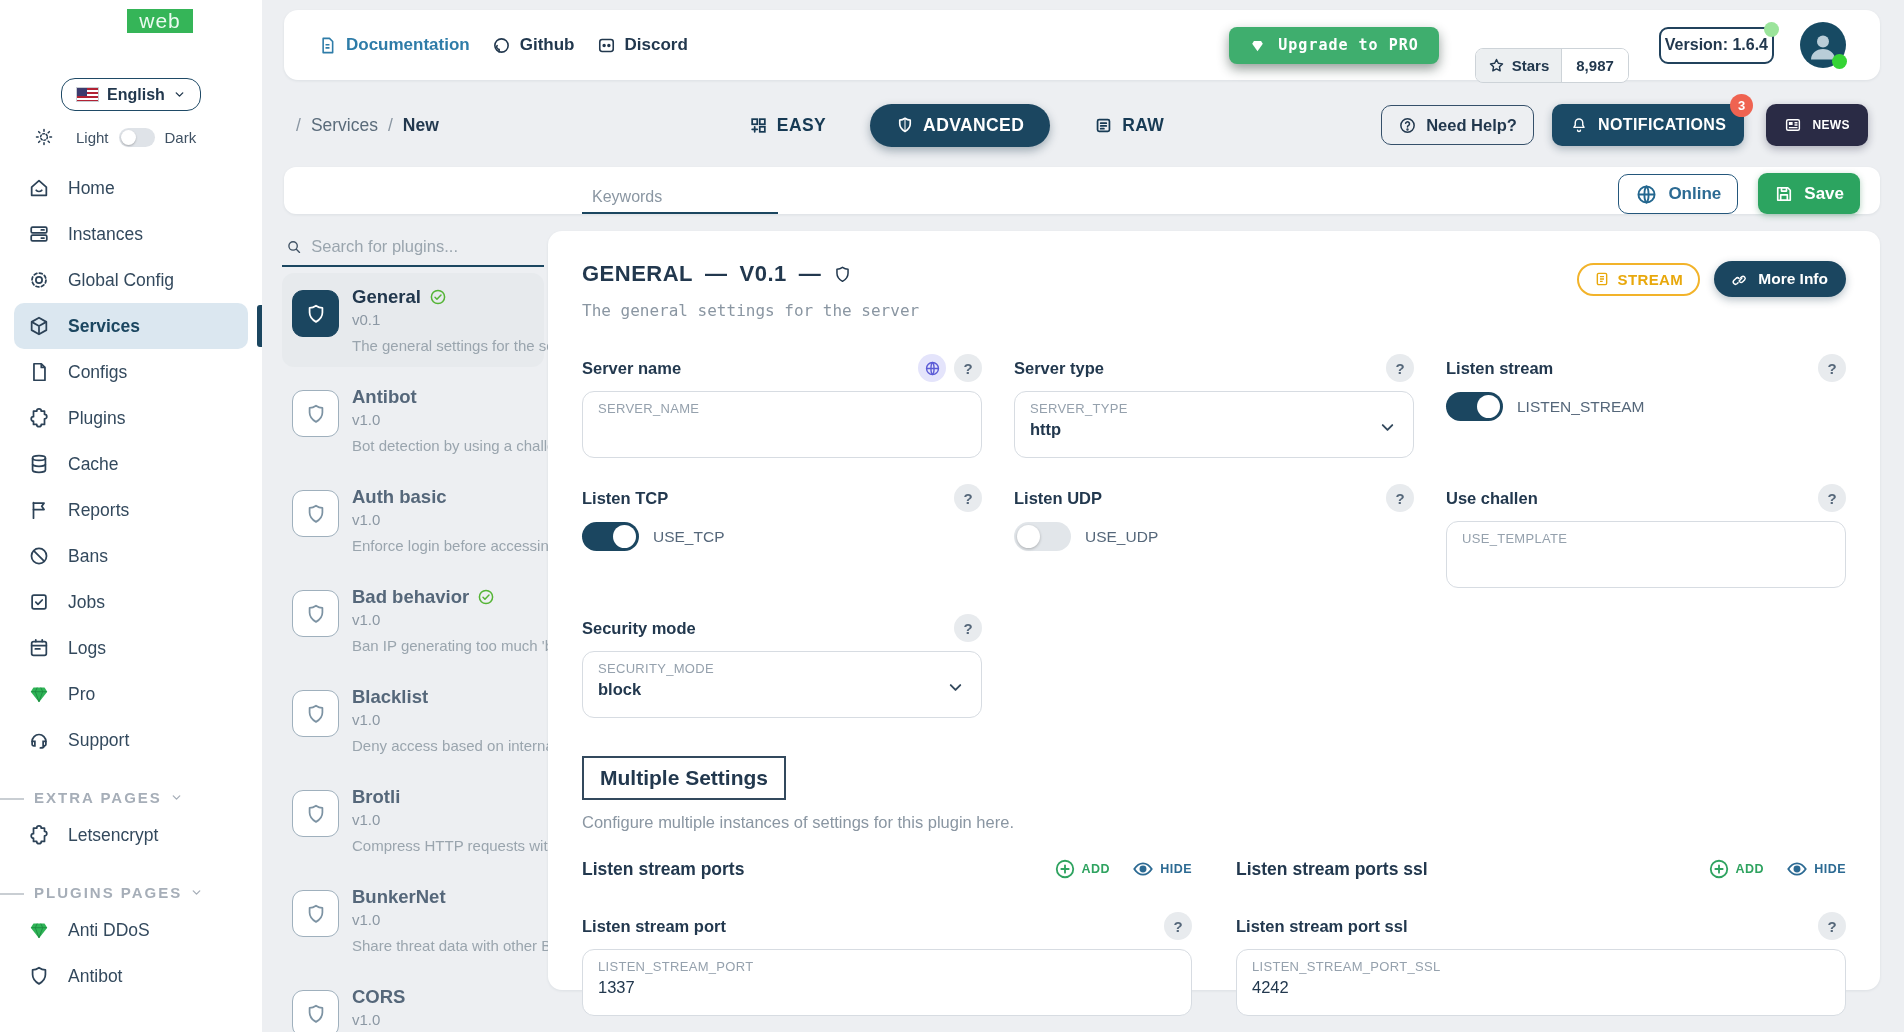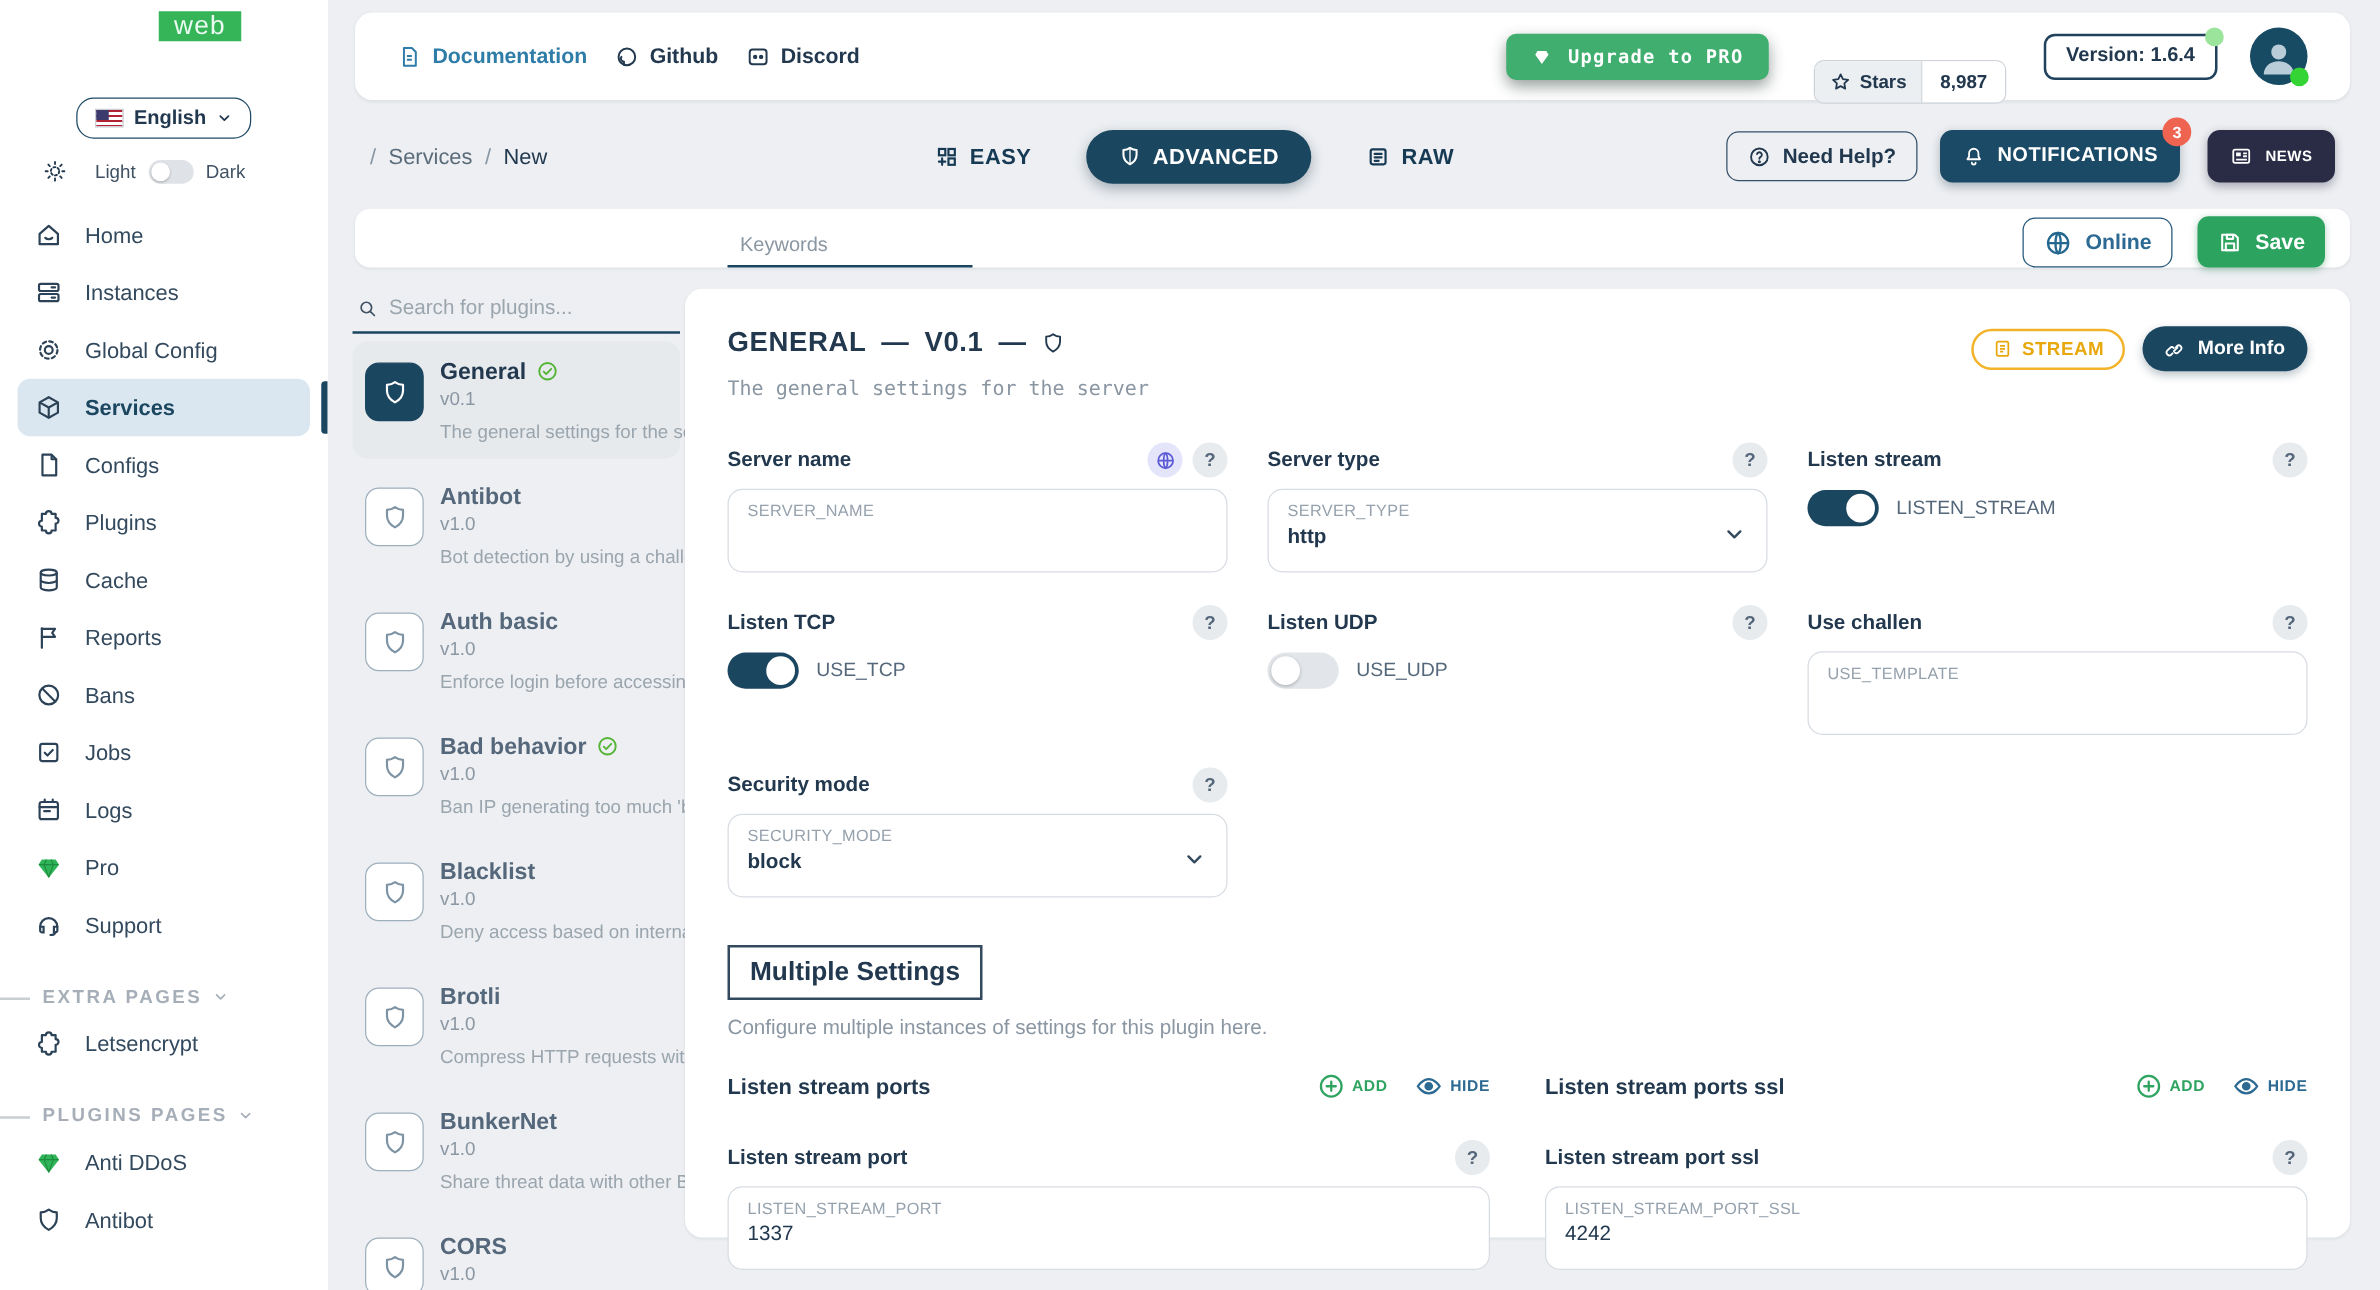--- a/index.html
+++ b/index.html
@@ -48,33 +48,33 @@
   .top-spacer { flex:1; }
   .upgrade-btn { display:inline-flex; align-items:center; gap:12px; background:#3fae6e; color:#fff;
                  font-family:"DejaVu Sans Mono",monospace; font-size:15px; font-weight:700; letter-spacing:1px;
                  border:none; border-radius:8px; height:37px; padding:0 20px; cursor:pointer;
                  box-shadow:0 5px 12px rgba(20,40,30,.45); }
   .stars-wrap { display:inline-flex; margin-left:36px; border:1px solid #cdd3d8; border-radius:8px; overflow:hidden;
                 height:35px; font-size:15px; font-weight:700; color:#22384e; cursor:pointer;margin-top:41px; }
   .stars-left { display:inline-flex; align-items:center; gap:7px; background:#eceff1; padding:0 12px; border-right:1px solid #cdd3d8; }
   .stars-right { display:inline-flex; align-items:center; background:#fff; padding:0 14px; }
   .version-badge { position:relative; margin-left:30px; border:2px solid #21425c; border-radius:9px; height:37px;
-                   display:inline-flex; align-items:center; padding:0 16px; font-size:16px; font-weight:600; }
+                   display:inline-flex; align-items:center; padding:0 4px; font-size:16px; font-weight:600; }
   .version-dot { position:absolute; right:-7px; top:-7px; width:15px; height:15px; border-radius:50%; background:#9be49b; }
   .avatar { position:relative; width:46px; height:46px; border-radius:50%; background:#174a63; margin-left:26px;
             overflow:visible; cursor:pointer; flex:0 0 46px; }
   .avatar svg { position:absolute; left:5px; top:6px; }
   .avatar-dot { position:absolute; right:-1px; bottom:-1px; width:15px; height:15px; border-radius:50%; background:#35d435; }
 
   
   .subheader { margin:24px 24px 0 22px; display:flex; align-items:center; padding:0 12px; height:42px; }
   .breadcrumb { display:flex; align-items:center; gap:10px; font-size:17.5px; }
   .bc-sep { color:#8a96a2; }
   .bc-item { color:#5a6b7a; cursor:pointer; }
-  .bc-item.current { color:#22384e; font-weight:400; }
+  .bc-item.current { color:#22384e; font-weight:700; }
   .modes { display:flex; align-items:center; gap:44px; margin-left:310px; }
   .mode { display:inline-flex; align-items:center; gap:9px; font-size:17.5px; font-weight:800; letter-spacing:.4px;
           color:#173a54; cursor:pointer; background:none; border:none; }
   .mode.pill { background:#1b4660; color:#fff; border-radius:999px; height:43px; padding:0 26px;
                box-shadow:0 4px 10px rgba(20,50,70,.35); }
   .sub-spacer { flex:1; }
   .help-btn { display:inline-flex; align-items:center; gap:9px; border:1.6px solid #35506a; border-radius:10px;
               background:transparent; height:40px; padding:0 16px; font-size:16.5px; font-weight:600; color:#22384e; cursor:pointer; }
   .notif-btn { position:relative; display:inline-flex; align-items:center; gap:10px; background:#1b4a66; color:#fff;
                border:none; border-radius:10px; height:42px; padding:0 18px; font-size:16px; font-weight:700;

